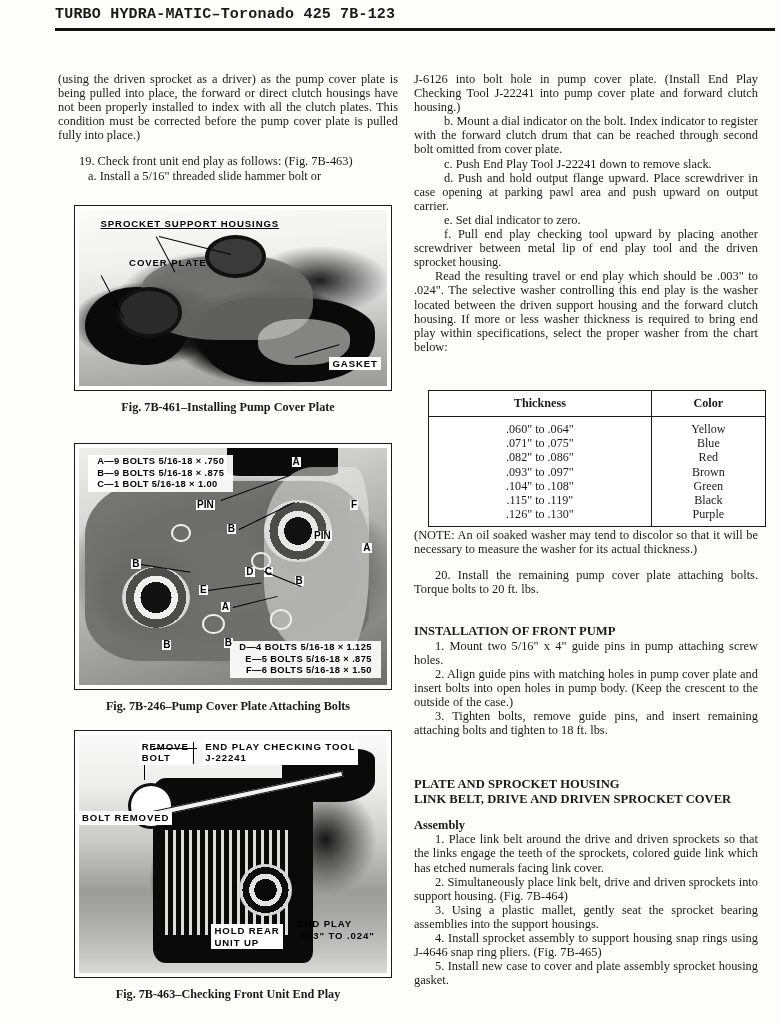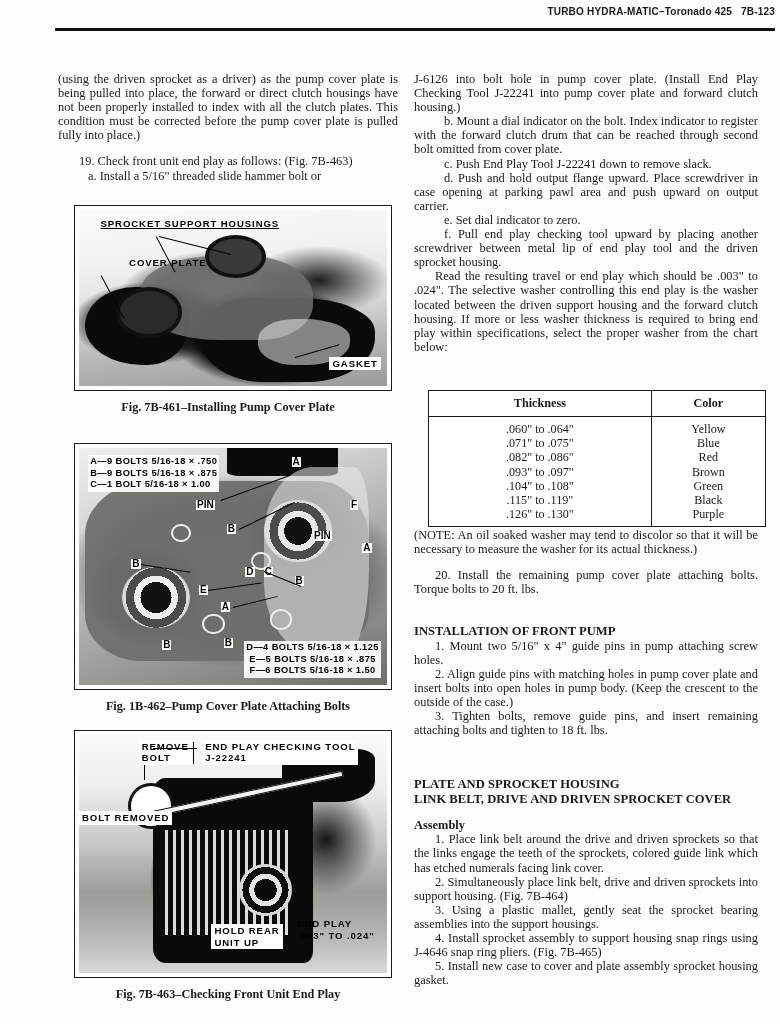--- a/index.html
+++ b/index.html
@@ -9,24 +9,23 @@
     font-family:"Liberation Serif", serif;
     color:#1a1a1a;
     position:relative;
     overflow:hidden;
   }
   .page{position:relative;width:780px;height:1024px;}
 
   
   .runhead{
     position:absolute;left:55px;top:6px;width:720px;
-    text-align:right;
-    font-family:Liberation Sans, sans-serif;
+    font-family:Liberation Mono, monospace;
     font-weight:bold;
-    font-size:10px;
+    font-size:15px;
     letter-spacing:.2px;
     white-space:nowrap;
   }
   .runhead .sp{display:inline-block;width:9px;}
   .headrule{
     position:absolute;left:55px;top:28px;width:720px;height:3px;
     background:#111;
   }
 
   
@@ -112,21 +111,21 @@
   .leader{position:absolute;background:#000;height:1.3px;transform-origin:0 50%;}
   .leader-v{position:absolute;background:#000;width:1.3px;}
 
   
   .boltlist{
     position:absolute;
     font-family:"Liberation Sans", sans-serif;
     font-weight:bold;font-size:9.3px;line-height:11.6px;
     letter-spacing:.4px;color:#000;white-space:pre;
     background:rgba(255,255,255,.93);
-    padding:1px 2px;
+    padding:1px 9px;
   }
 
   
   .mk{
     position:absolute;
     font-family:"Liberation Sans", sans-serif;
     font-weight:bold;font-size:10px;color:#000;
     background:#fff;padding:0 1px;line-height:10px;
   }
 
@@ -203,21 +202,21 @@
 
       <div style="position:absolute;left:30%;top:32%;width:5%;height:6%;border:2px solid #f2f2f0;border-radius:50%;"></div>
       <div style="position:absolute;left:56%;top:44%;width:5%;height:6%;border:2px solid #efefed;border-radius:50%;"></div>
       <div style="position:absolute;left:40%;top:70%;width:6%;height:7%;border:2px solid #eeeeec;border-radius:50%;"></div>
       <div style="position:absolute;left:62%;top:68%;width:6%;height:7%;border:2px solid #eeeeec;border-radius:50%;"></div>
 
       <div class="boltlist" style="left:3%;top:3%;"><span>A—9 BOLTS 5/16-18 × .750</span>
 <span>B—9 BOLTS 5/16-18 × .875</span>
 <span>C—1 BOLT 5/16-18 × 1.00</span></div>
 
-      <div class="boltlist" style="right:2%;bottom:3%;text-align:center;"><span>D—4 BOLTS 5/16-18 × 1.125</span>
+      <div class="boltlist" style="right:2%;bottom:3%;text-align:right;"><span>D—4 BOLTS 5/16-18 × 1.125</span>
 <span>E—5 BOLTS 5/16-18 × .875</span>
 <span>F—6 BOLTS 5/16-18 × 1.50</span></div>
 
       <div class="mk" style="left:69%;top:4%;">A</div>
       <div class="mk" style="left:92%;top:40%;">A</div>
       <div class="mk" style="left:46%;top:65%;">A</div>
       <div class="mk" style="left:88%;top:22%;">F</div>
       <div class="mk" style="left:48%;top:32%;">B</div>
       <div class="mk" style="left:17%;top:47%;">B</div>
       <div class="mk" style="left:70%;top:54%;">B</div>
@@ -230,21 +229,21 @@
       <div class="mk" style="left:76%;top:35%;">PIN</div>
 
       <div class="leader" style="left:46%;top:22%;width:74px;transform:rotate(-20deg);"></div>
       <div class="leader" style="left:52%;top:34%;width:62px;transform:rotate(-26deg);"></div>
       <div class="leader" style="left:20%;top:49%;width:50px;transform:rotate(9deg);"></div>
       <div class="leader" style="left:42%;top:60%;width:54px;transform:rotate(-8deg);"></div>
       <div class="leader" style="left:60%;top:52%;width:40px;transform:rotate(22deg);"></div>
       <div class="leader" style="left:50%;top:67%;width:46px;transform:rotate(-14deg);"></div>
     </div>
   </div>
-  <div class="figcap" style="top:699px;">Fig. 1B-462–Pump Cover Plate Attaching Bolts</div>
+  <div class="figcap" style="top:699px;">Fig. 7B-246–Pump Cover Plate Attaching Bolts</div>
 
   <div class="fig" style="top:730px;width:318px;height:248px;">
     <div class="photo ph3">
       <div class="blob" style="left:24%;top:18%;width:52%;height:78%;border-radius:8% 10% 6% 8%;"></div>
       <div class="blob" style="left:66%;top:6%;width:30%;height:22%;border-radius:6% 20% 40% 10%;"></div>
 
       <div style="position:absolute;left:28%;top:40%;width:40%;height:44%;
                   background:
                     repeating-linear-gradient(90deg,#efefed 0 3px,#0a0a0a 3px 8px),
                     repeating-linear-gradient(0deg,#e6e6e4 0 4px,#0a0a0a 4px 10px);

